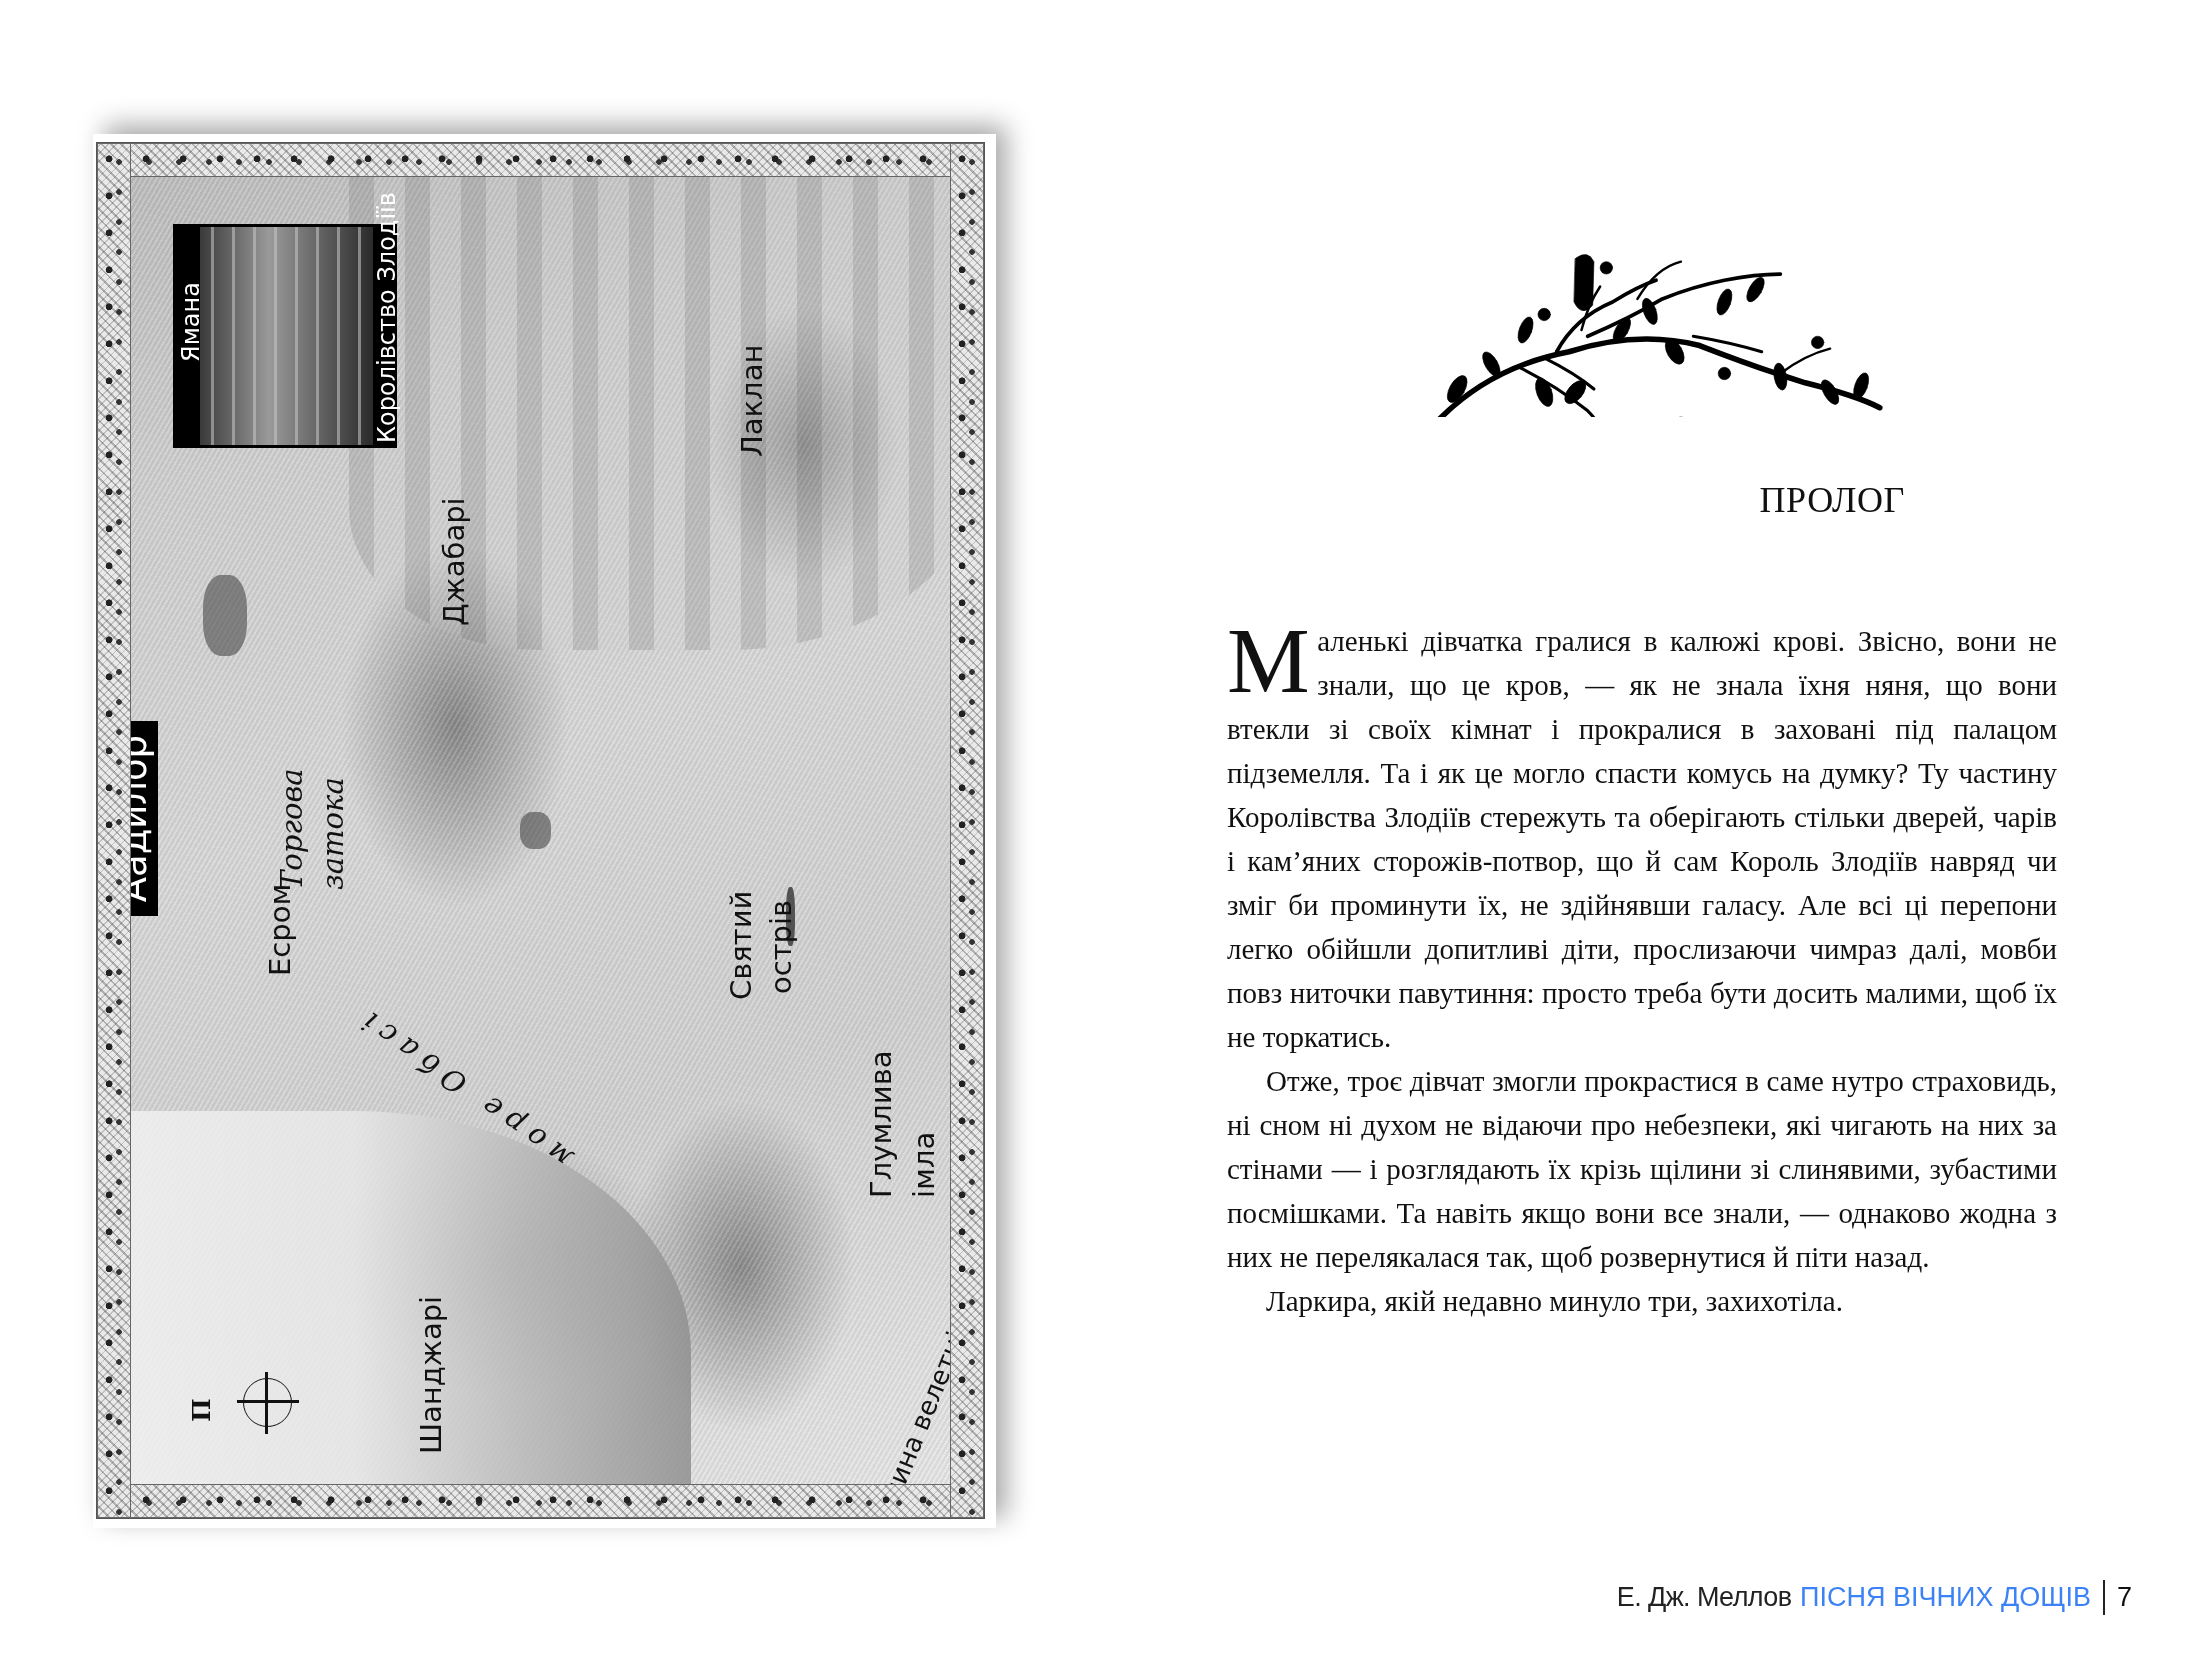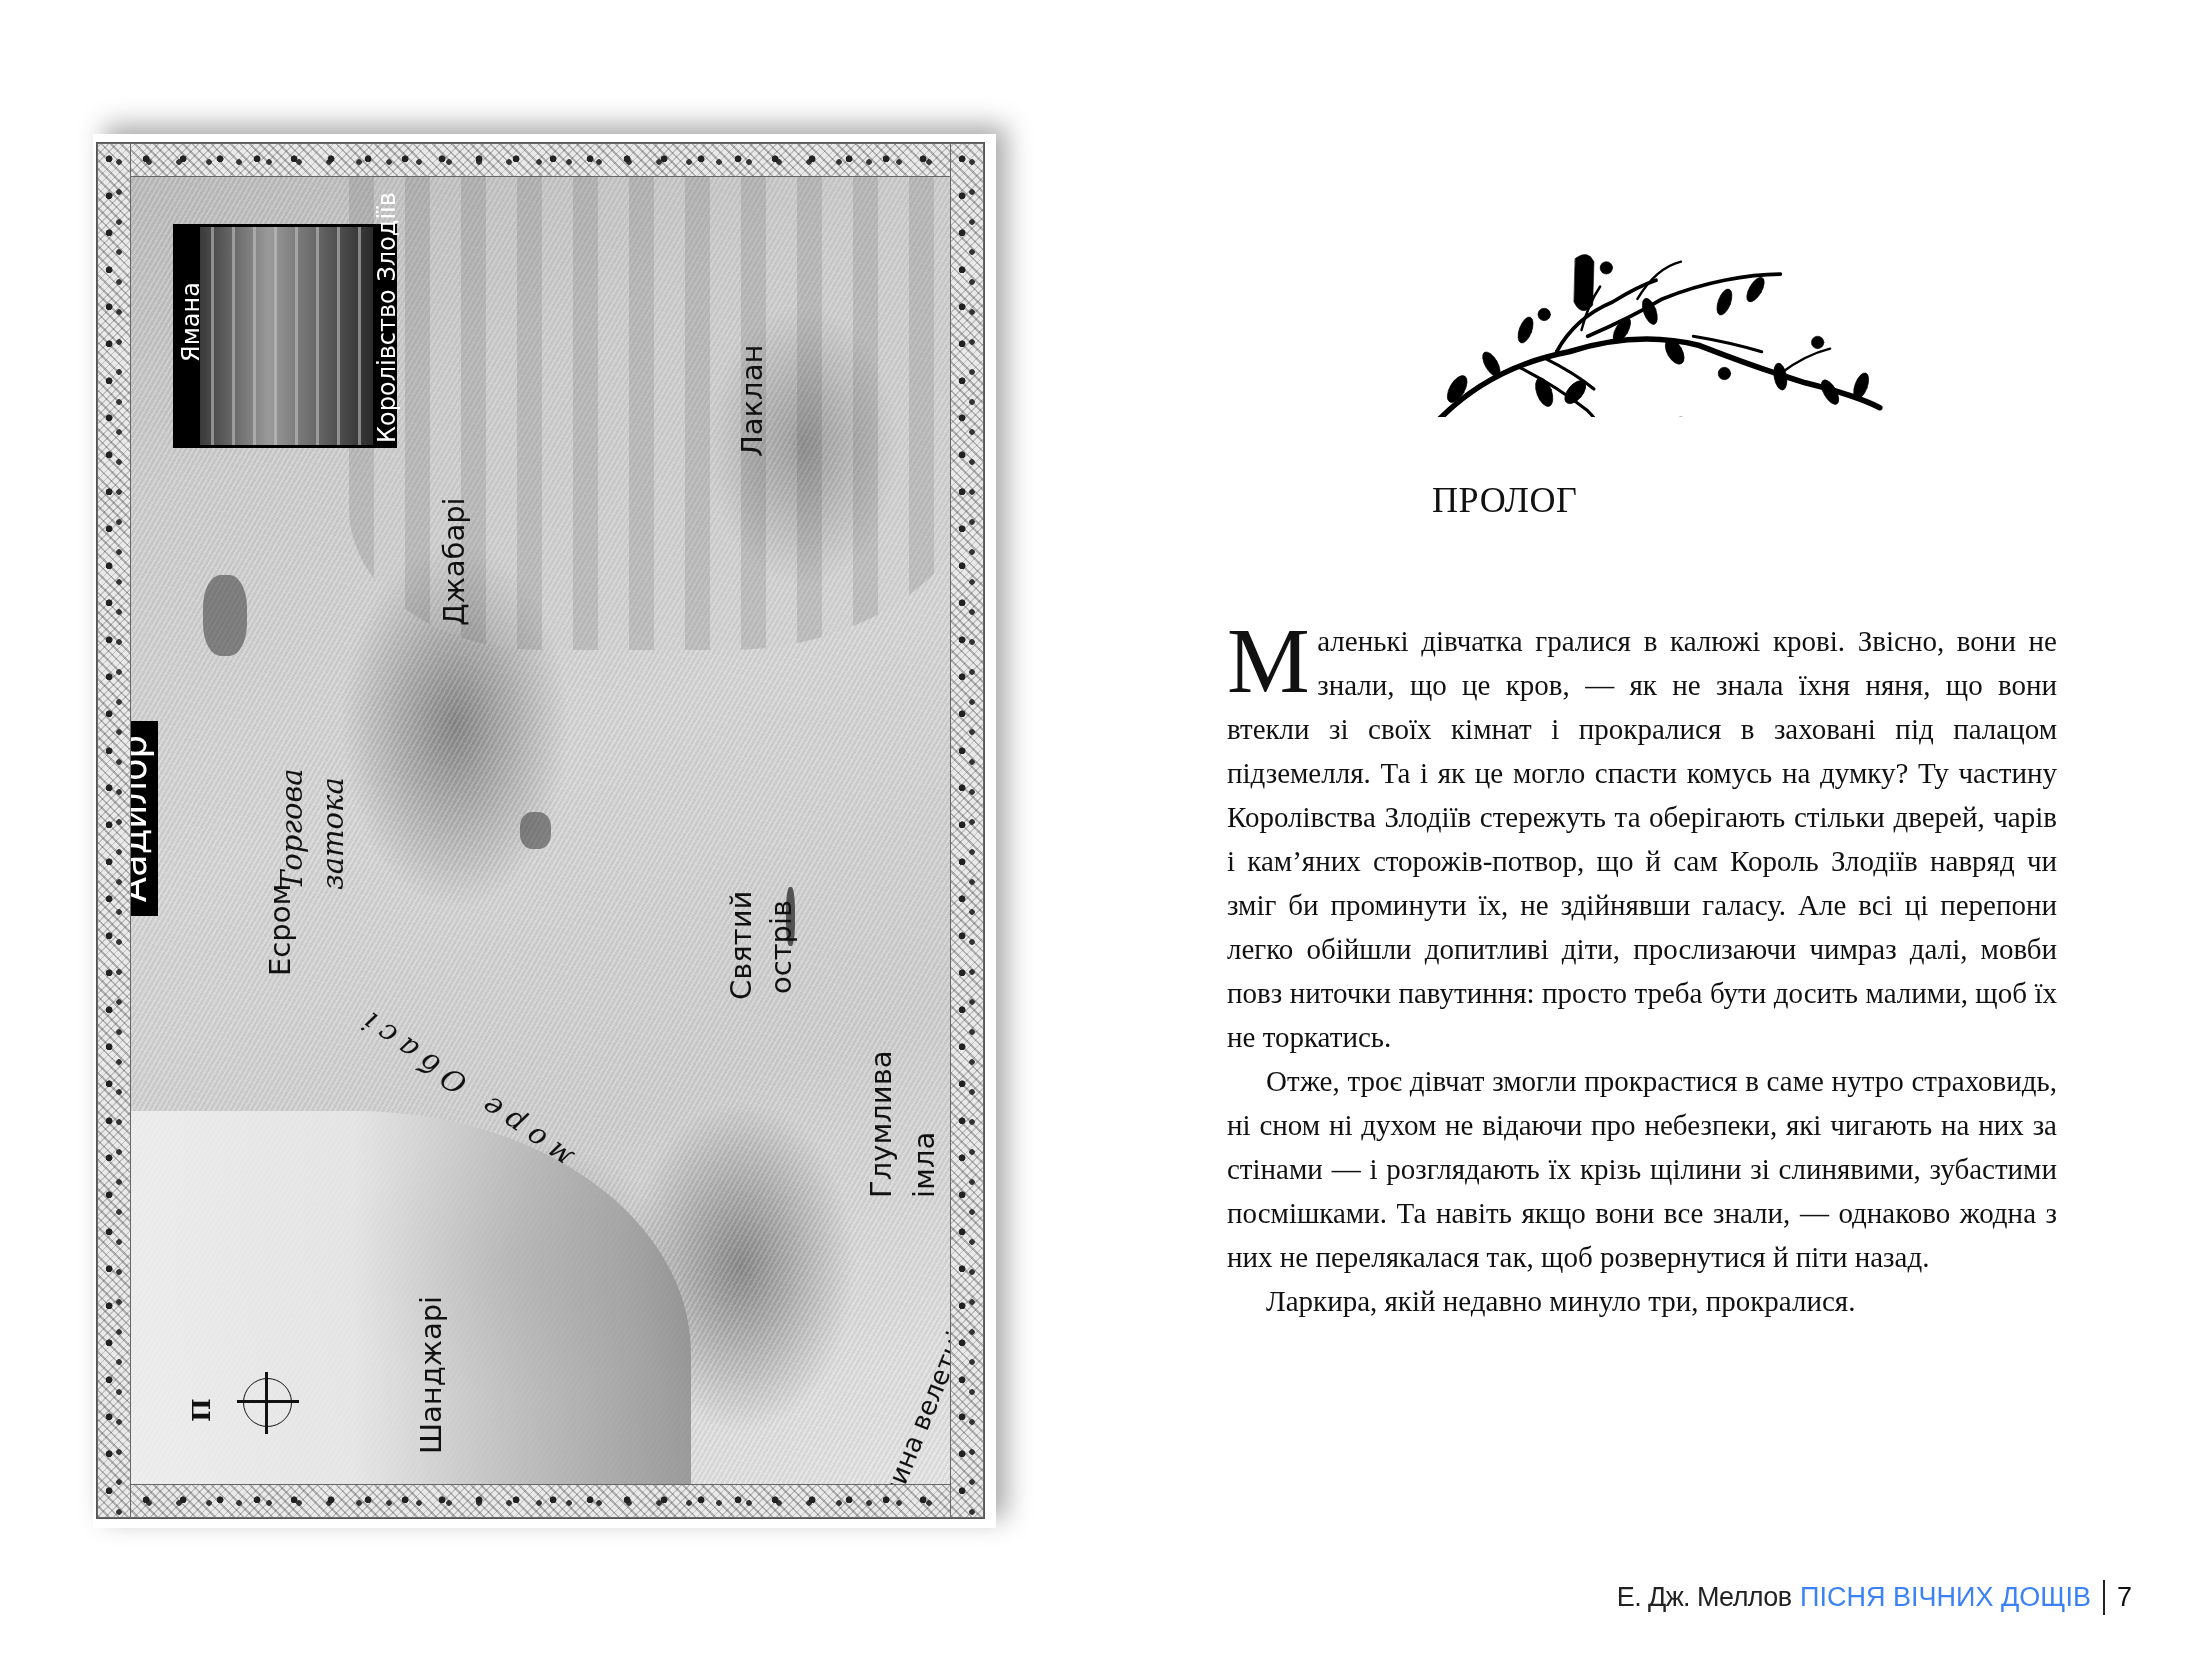--- a/index.html
+++ b/index.html
@@ -82,21 +82,21 @@
   .compass::before, .compass::after { content: ""; position: absolute; background: #111; }
   .compass::before { left: 21px; top: -7.5px; width: 2.5px; height: 62px; }
   .compass::after { top: 21px; left: -7.5px; width: 62px; height: 2.5px; }
 
   .ship { position: absolute; background: rgba(60,60,60,0.55); border-radius: 40%; }
 
   
   .ornament { position: absolute; left: 1432px; top: 243px; width: 473px; height: 174px; }
   .chapter-title {
     position: absolute; left: 1432px; top: 479px; width: 473px;
-    text-align: left; font-size: 36px; letter-spacing: 0.6px; font-family: "Liberation Serif", serif;
+    text-align: right; font-size: 36px; letter-spacing: 0.6px; font-family: "Liberation Serif", serif;
   }
   .body-text {
     position: absolute; left: 1227px; top: 619px; width: 830px;
     font-size: 29px; line-height: 44px; text-align: justify;
     font-family: "Liberation Serif", serif;
   }
   .body-text p { margin: 0; text-indent: 39px; }
   .body-text p.first { text-indent: 0; }
   .dropcap {
     float: left; font-size: 93px; line-height: 73px; margin: 5px 7.5px 0 0;
@@ -188,21 +188,21 @@
   </g>
 </svg>
 
 <div class="chapter-title">ПРОЛОГ</div>
 
 <div class="body-text">
   <p class="first">
     <span class="dropcap">М</span><span>аленькі дівчатка гралися в калюжі крові. Звісно, вони не знали, що це кров, — як не знала їхня няня, що вони втекли зі своїх кімнат і прокралися в заховані під палацом підземелля. Та і як це могло спасти комусь на думку? Ту частину Королівства Злодіїв стережуть та оберігають стільки дверей, чарів і кам’яних сторожів-потвор, що й сам Король Злодіїв навряд чи зміг би проминути їх, не здійнявши галасу. Але всі ці перепони легко обійшли допитливі діти, прослизаючи чимраз далі, мовби повз ниточки павутиння: просто треба бути досить малими, щоб їх не торкатись.</span>
   </p>
   <p>Отже, троє дівчат змогли прокрастися в саме нутро страховидь, ні сном ні духом не відаючи про небезпеки, які чигають на них за стінами — і розглядають їх крізь щілини зі слинявими, зубастими посмішками. Та навіть якщо вони все знали, — однаково жодна з них не перелякалася так, щоб розвернутися й піти назад.</p>
-  <p style="text-align:left;">Ларкира, якій недавно минуло три, прокралися.</p>
+  <p style="text-align:left;">Ларкира, якій недавно минуло три, захихотіла.</p>
 </div>
 
 <div class="running-footer">
   <span class="footer-author">Е. Дж. Меллов</span>
   <span class="footer-title">ПІСНЯ ВІЧНИХ ДОЩІВ</span>
   <span class="footer-sep"></span>
   <span class="footer-page">7</span>
 </div>
 
 

